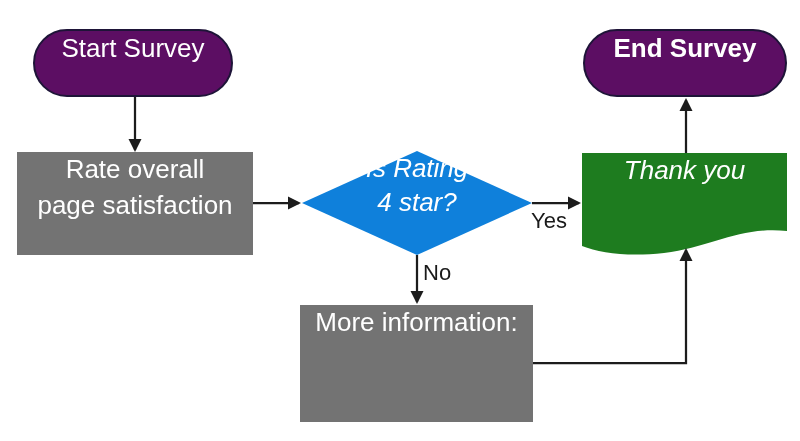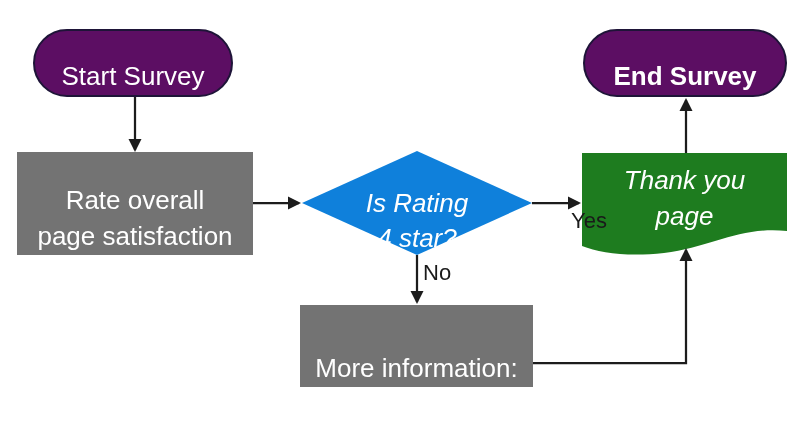--- a/index.html
+++ b/index.html
@@ -13,49 +13,49 @@
   }
   .layer { position: absolute; inset: 0; }
   .edge { fill: none; stroke: #1C1C1C; stroke-width: 2.25px; }
   .arrowhead { fill: #1C1C1C; }
 
   .node {
     position: absolute;
     display: flex;
     flex-direction: column;
     align-items: center;
-    justify-content: flex-end;
+    justify-content: flex-start;
     text-align: center;
     color: #ffffff;
     font-size: 26px;
     line-height: 1.38;
     box-sizing: border-box;
   }
   .terminator {
     background: #5C0E63;
     border: 2px solid #1E1438;
     border-radius: 34px;
   }
   .process { background: #737373; }
   .shape-text-overlay { background: transparent; font-style: italic; }
 
   .node-start    { left: 33px;  top: 29px;  width: 200px; height: 68px; }
   .node-end      { left: 583px; top: 29px;  width: 204px; height: 68px; font-weight: bold; }
   .node-rate     { left: 17px;  top: 152px; width: 236px; height: 103px; }
   .node-decision { left: 302px; top: 151px; width: 230px; height: 104px; line-height: 1.32; }
-  .node-moreinfo { left: 300px; top: 305px; width: 233px; height: 82px; }
+  .node-moreinfo { left: 300px; top: 305px; width: 233px; height: 117px; }
   .node-thankyou { left: 582px; top: 153px; width: 205px; height: 82px; }
 
   .edge-label {
     position: absolute;
     color: #1A1A1A;
     font-size: 22px;
     line-height: 1;
   }
-  .label-yes { left: 531px; top: 210px; margin-left: 40px; }
+  .label-yes { left: 531px; top: 210px; }
   .label-no  { left: 423px; top: 262px; text-align: center; }
 
   .line { display: block; }
 </style>
 </head>
 <body>
 
 <div class="canvas">
 
   <svg class="layer" width="800" height="441" viewBox="0 0 800 441">
@@ -90,21 +90,20 @@
     <span class="line">Is Rating</span>
     <span class="line">4 star?</span>
   </div>
 
   <div class="node process node-moreinfo">
     <span class="line">More information:</span>
   </div>
 
   <div class="node shape-text-overlay node-thankyou">
     <span class="line">Thank you</span>
-    <span class="line">page</span>
   </div>
 
   <div class="node terminator node-end">
     <span class="line">End Survey</span>
   </div>
 
   <div class="edge-label label-yes">Yes</div>
   <div class="edge-label label-no">No</div>
 
 </div>

